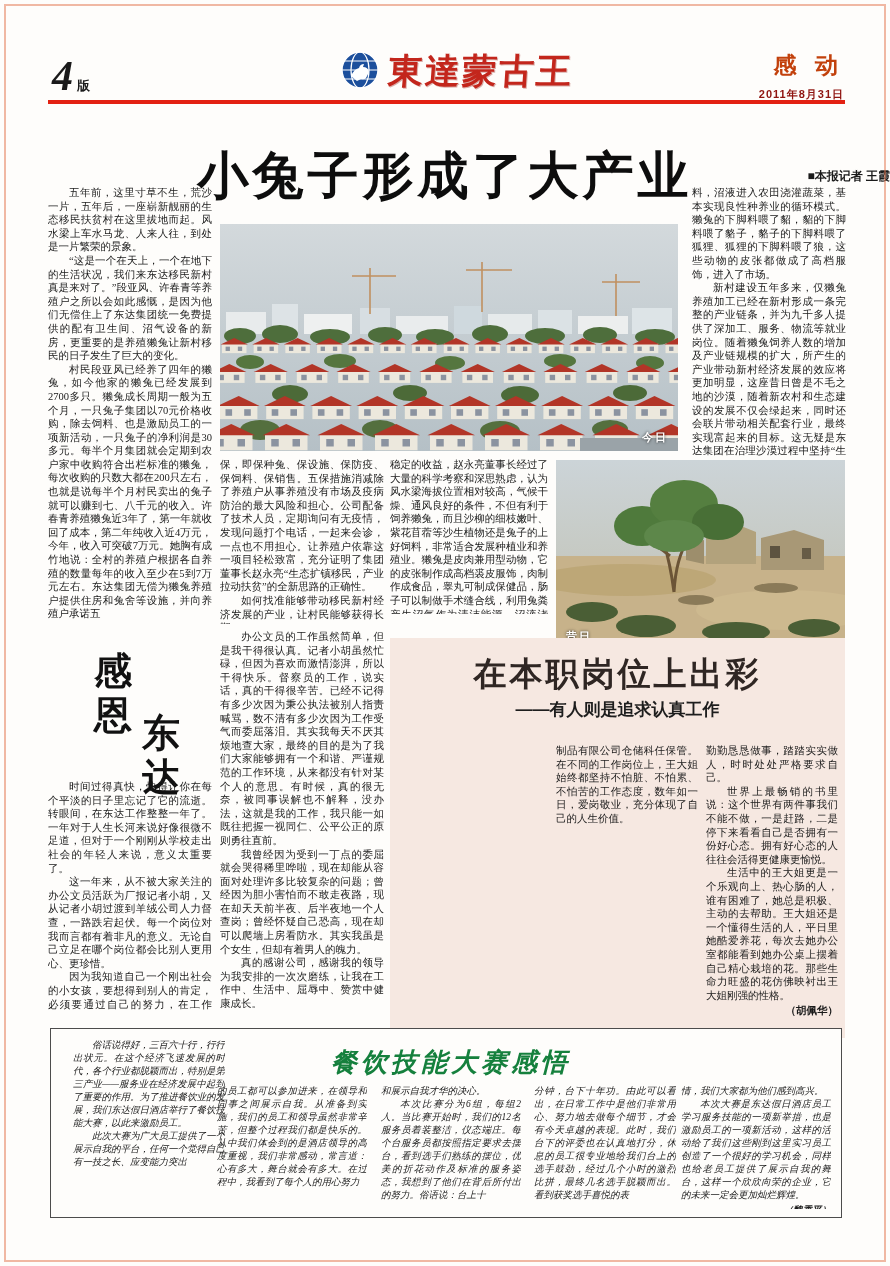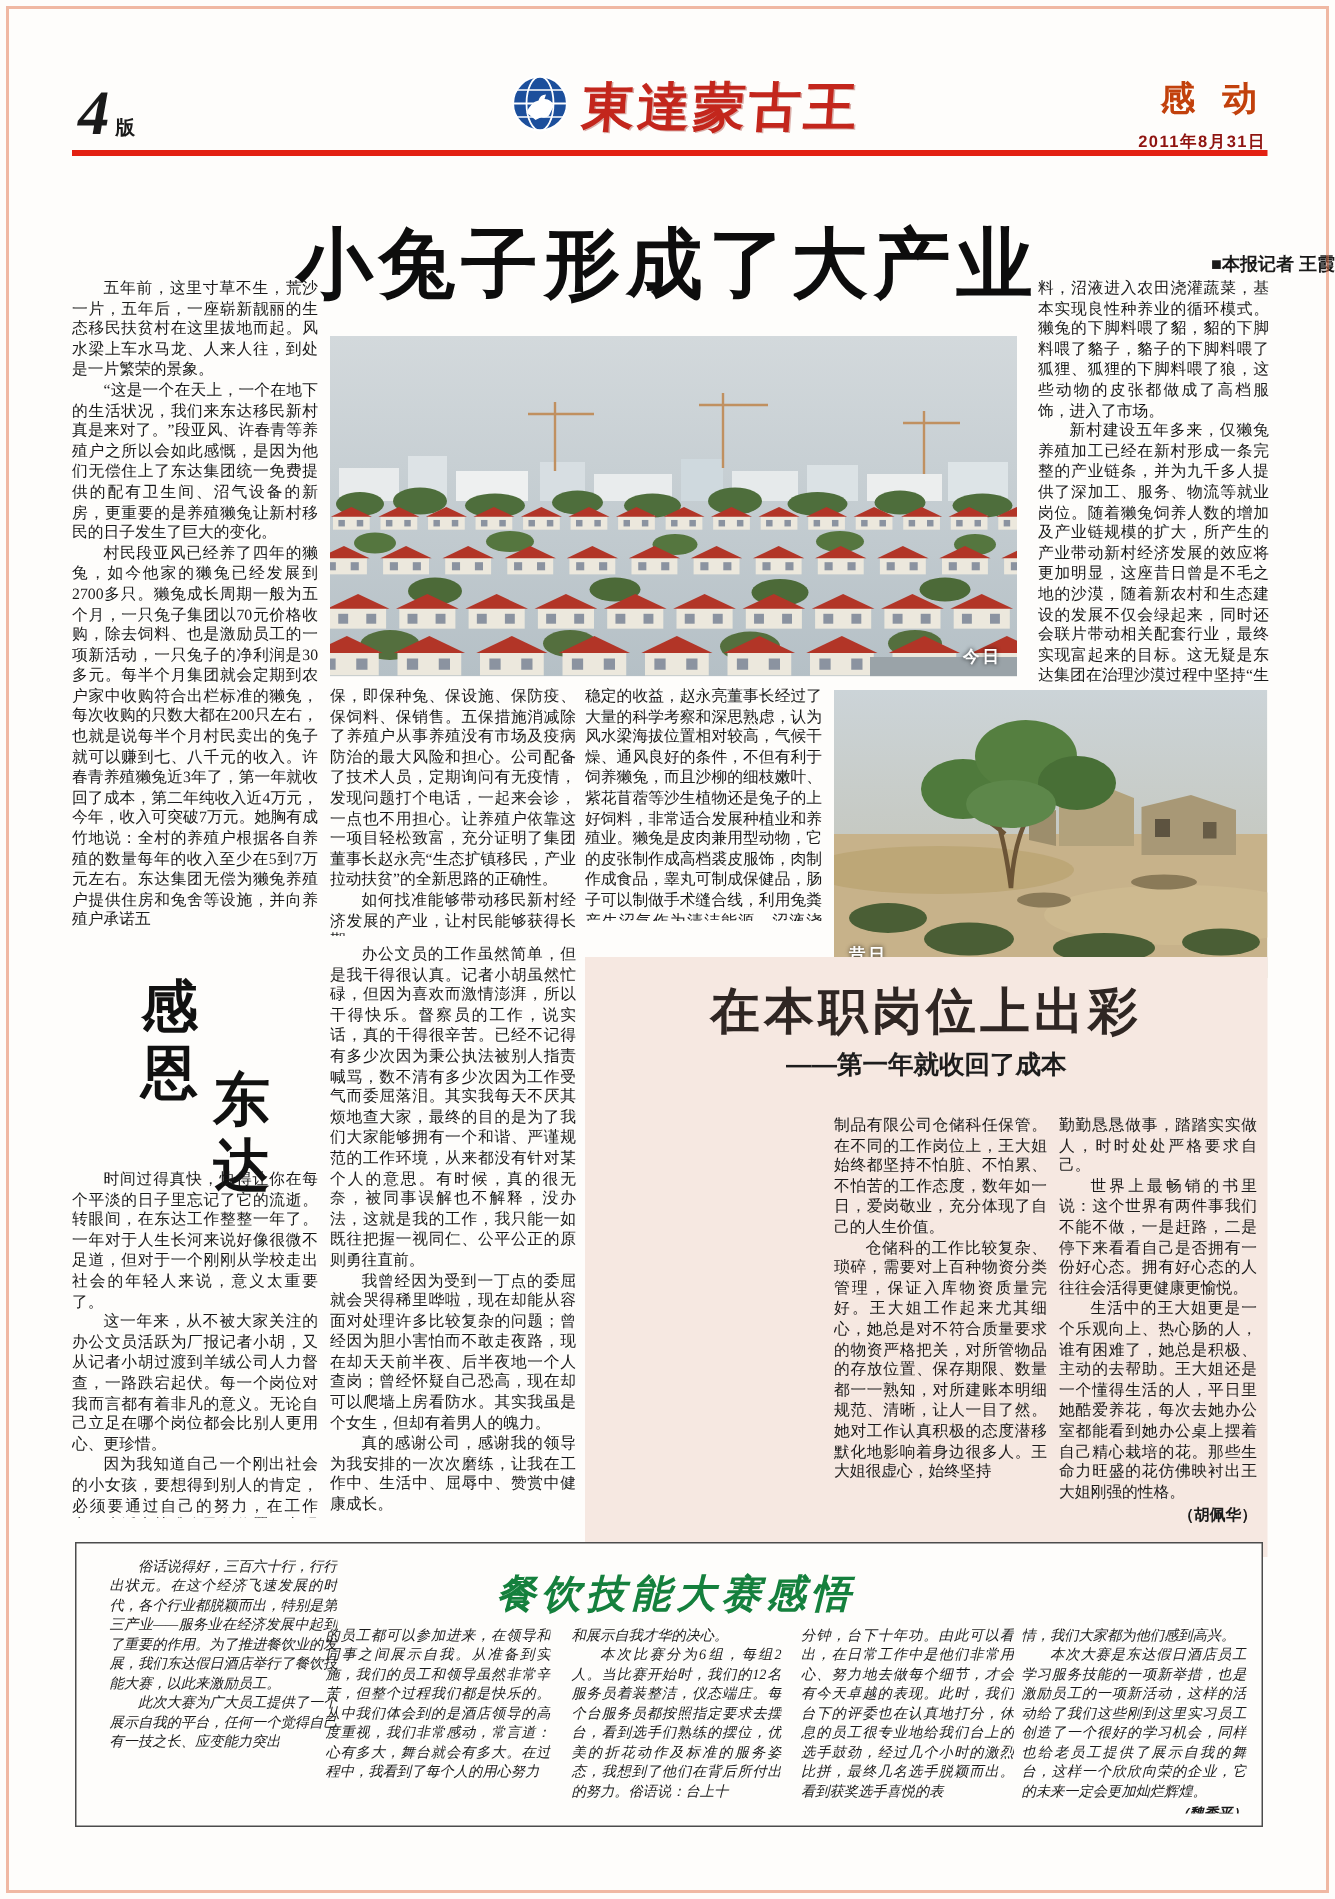--- a/index.html
+++ b/index.html
@@ -313,25 +313,24 @@
 
   <div class="col c-a2-2">
     <p>办公文员的工作虽然简单，但是我干得很认真。记者小胡虽然忙碌，但因为喜欢而激情澎湃，所以干得快乐。督察员的工作，说实话，真的干得很辛苦。已经不记得有多少次因为秉公执法被别人指责喊骂，数不清有多少次因为工作受气而委屈落泪。其实我每天不厌其烦地查大家，最终的目的是为了我们大家能够拥有一个和谐、严谨规范的工作环境，从来都没有针对某个人的意思。有时候，真的很无奈，被同事误解也不解释，没办法，这就是我的工作，我只能一如既往把握一视同仁、公平公正的原则勇往直前。</p>
     <p>我曾经因为受到一丁点的委屈就会哭得稀里哗啦，现在却能从容面对处理许多比较复杂的问题；曾经因为胆小害怕而不敢走夜路，现在却天天前半夜、后半夜地一个人查岗；曾经怀疑自己恐高，现在却可以爬墙上房看防水。其实我虽是个女生，但却有着男人的魄力。</p>
     <p>真的感谢公司，感谢我的领导为我安排的一次次磨练，让我在工作中、生活中、屈辱中、赞赏中健康成长。</p>
 
   </div>
 
   <div class="pinkbox">
     <div class="pink-title">在本职岗位上出彩</div>
-    <div class="pink-subtitle">——第一年就收回了成本</div>
+    <div class="pink-subtitle">——有人则是追求认真工作</div>
   </div>
   <div class="col c-a3-2">
     <p class="noindent">制品有限公司仓储科任保管。在不同的工作岗位上，王大姐始终都坚持不怕脏、不怕累、不怕苦的工作态度，数年如一日，爱岗敬业，充分体现了自己的人生价值。</p>
-    <p>仓储科的工作比较复杂、琐碎，需要对上百种物资分类管理，保证入库物资质量完好。王大姐工作起来尤其细心，她总是对不符合质量要求的物资严格把关，对所管物品的存放位置、保存期限、数量都一一熟知，对所建账本明细规范、清晰，让人一目了然。她对工作认真积极的态度潜移默化地影响着身边很多人。王大姐很虚心，始终坚持</p>
   </div>
   <div class="col c-a3-3">
     <p class="noindent">勤勤恳恳做事，踏踏实实做人，时时处处严格要求自己。</p>
     <p>世界上最畅销的书里说：这个世界有两件事我们不能不做，一是赶路，二是停下来看看自己是否拥有一份好心态。拥有好心态的人往往会活得更健康更愉悦。</p>
     <p>生活中的王大姐更是一个乐观向上、热心肠的人，谁有困难了，她总是积极、主动的去帮助。王大姐还是一个懂得生活的人，平日里她酷爱养花，每次去她办公室都能看到她办公桌上摆着自己精心栽培的花。那些生命力旺盛的花仿佛映衬出王大姐刚强的性格。</p>
     <div class="author-line">（胡佩华）</div>
   </div>
 
   <div class="contestbox">
     <div class="contest-title">餐饮技能大赛感悟</div>

